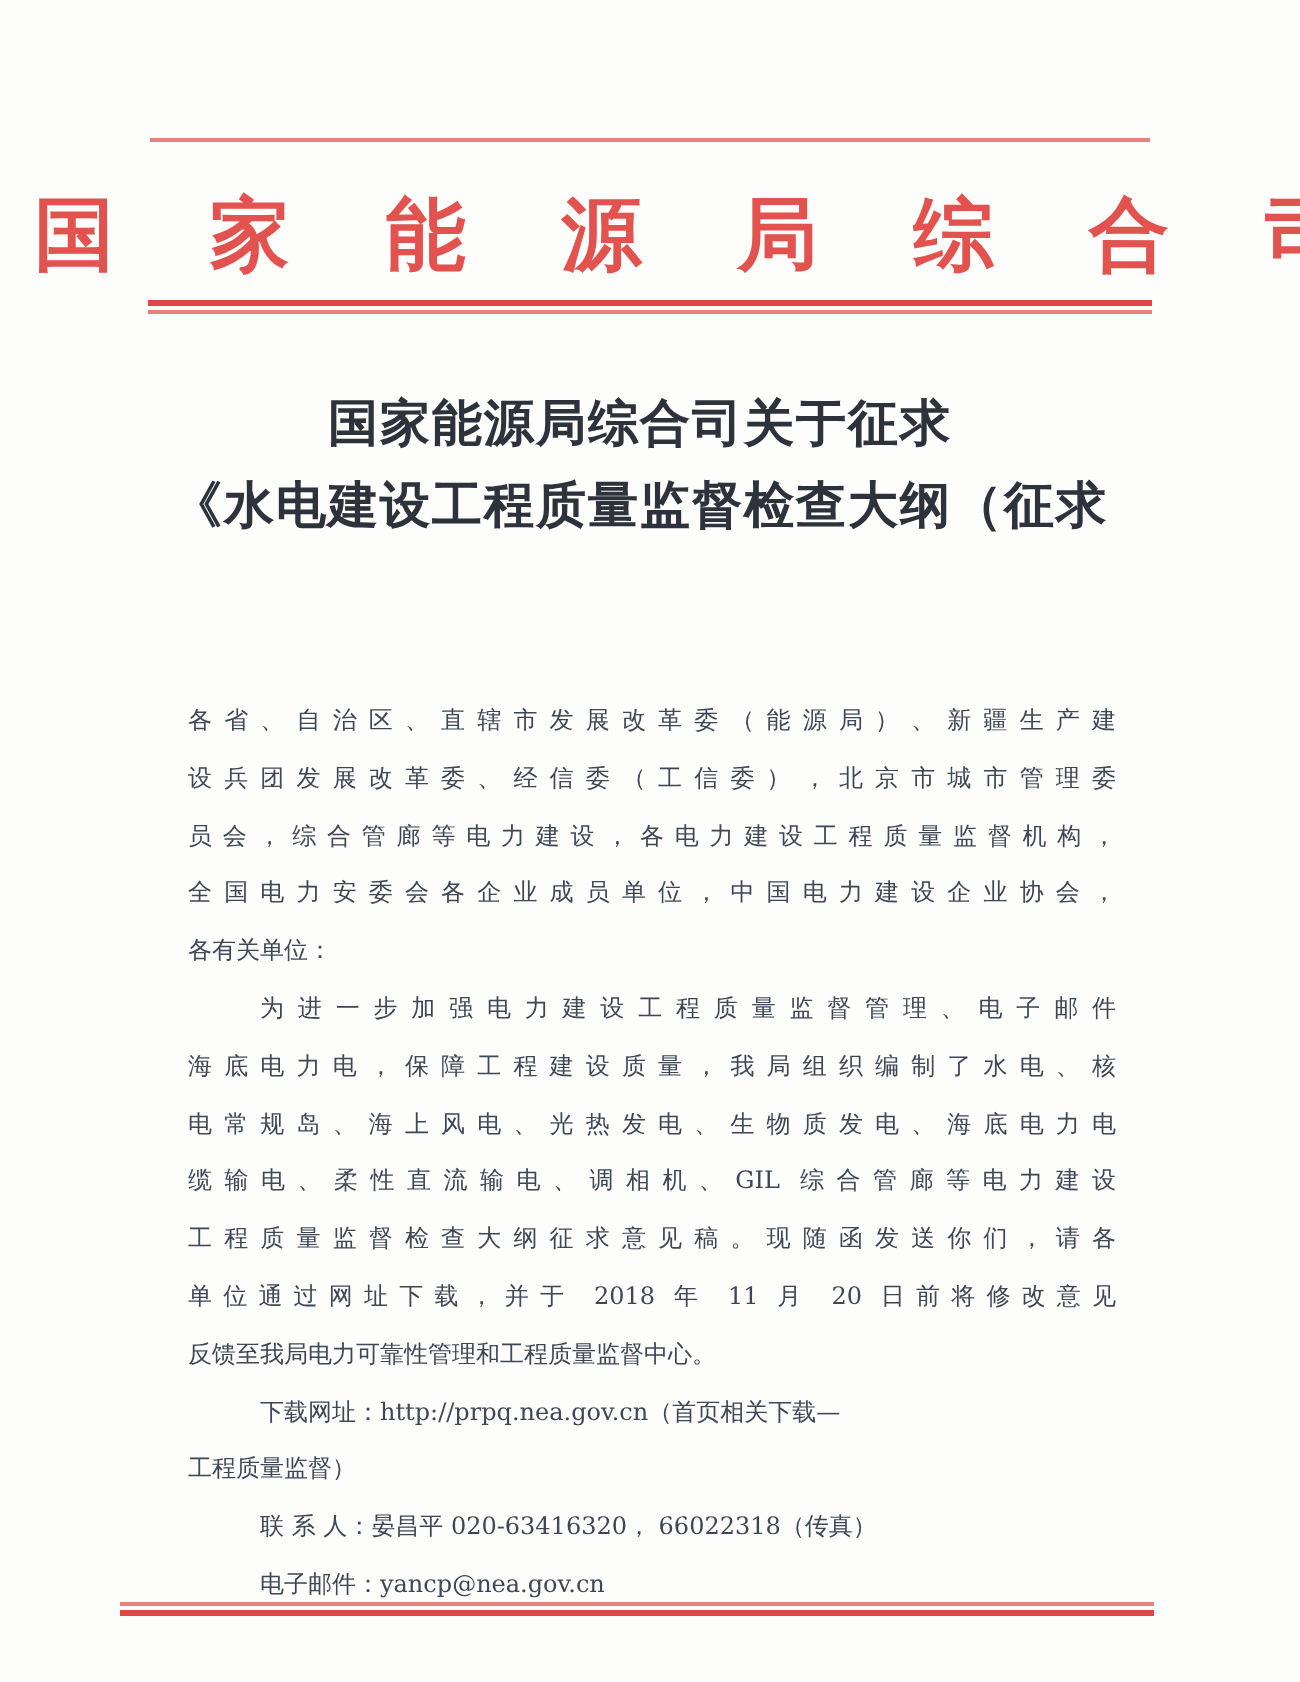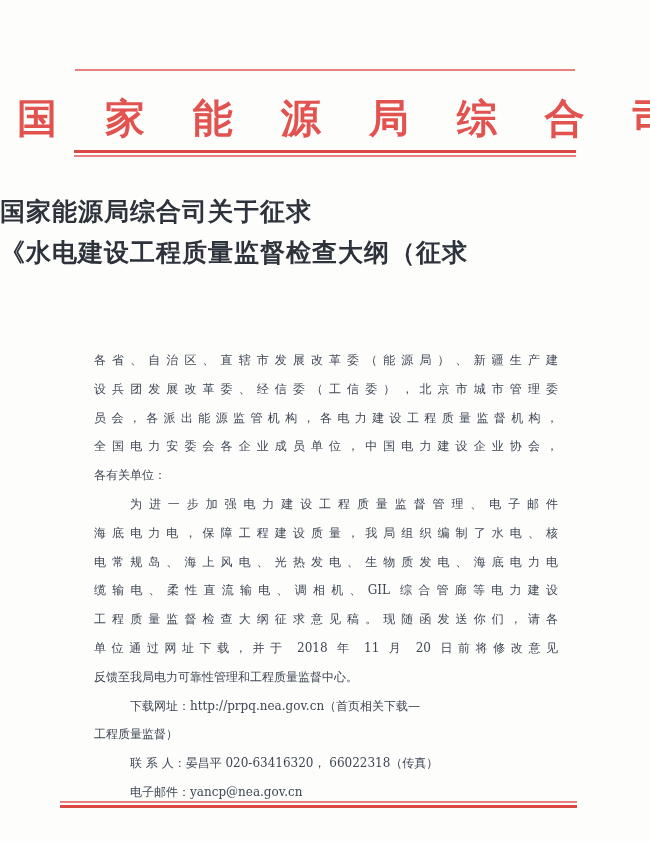--- a/index.html
+++ b/index.html
@@ -20,21 +20,21 @@
   .agency{
     position:absolute; top:92px; left:0; right:0; height:52px;
     line-height:52px; text-align:center;
     font-size:40px; font-weight:bold; color:var(--header-red);
     letter-spacing:17px; text-indent:17px; white-space:nowrap;
   }
   .header-rule{position:absolute; top:150px; left:74px; width:502px;}
   .header-rule .thick{height:3px; background:var(--rule-red);}
   .header-rule .thin{height:2px; margin-top:2px; background:var(--rule-red-light);}
   .title{
-    position:absolute; top:191px; left:0; right:10px; 
+    position:absolute; top:191px; left:0; right:10px; text-align:center;
     color:var(--title-ink); font-size:25px; font-weight:bold;
     line-height:41px; letter-spacing:1px;
   }
   .doc-body{
     position:absolute; top:346px; left:94px; width:464px;
     color:var(--body-ink); font-size:12px; line-height:28.8px;
   }
   .line{white-space:nowrap;}
   .line.indent{text-indent:36px;}
   .line.fill{text-align:justify; text-align-last:justify;}
@@ -57,21 +57,21 @@
   </div>
 
   <div class="title">
     <div class="title-line">国家能源局综合司关于征求</div>
     <div class="title-line">《水电建设工程质量监督检查大纲（征求</div>
   </div>
 
   <div class="doc-body">
       <div class="line fill">各省、自治区、直辖市发展改革委（能源局）、新疆生产建</div>
       <div class="line fill">设兵团发展改革委、经信委（工信委），北京市城市管理委</div>
-      <div class="line fill">员会，各派出能源监管机构，各电力建设工程质量监督机构，</div>
+      <div class="line fill">员会，综合管廊等电力建设，各电力建设工程质量监督机构，</div>
       <div class="line fill">全国电力安委会各企业成员单位，中国电力建设企业协会，</div>
       <div class="line">各有关单位：</div>
       <div class="line indent fill">为进一步加强电力建设工程质量监督管理、电子邮件</div>
       <div class="line fill">海底电力电，保障工程建设质量，我局组织编制了水电、核</div>
       <div class="line fill">电常规岛、海上风电、光热发电、生物质发电、海底电力电</div>
       <div class="line fill">缆输电、柔性直流输电、调相机、GIL 综合管廊等电力建设</div>
       <div class="line fill">工程质量监督检查大纲征求意见稿。现随函发送你们，请各</div>
       <div class="line fill">单位通过网址下载，并于 2018 年 11 月 20 日前将修改意见</div>
       <div class="line">反馈至我局电力可靠性管理和工程质量监督中心。</div>
       <div class="line indent">下载网址：http://prpq.nea.gov.cn（首页相关下载—</div>

